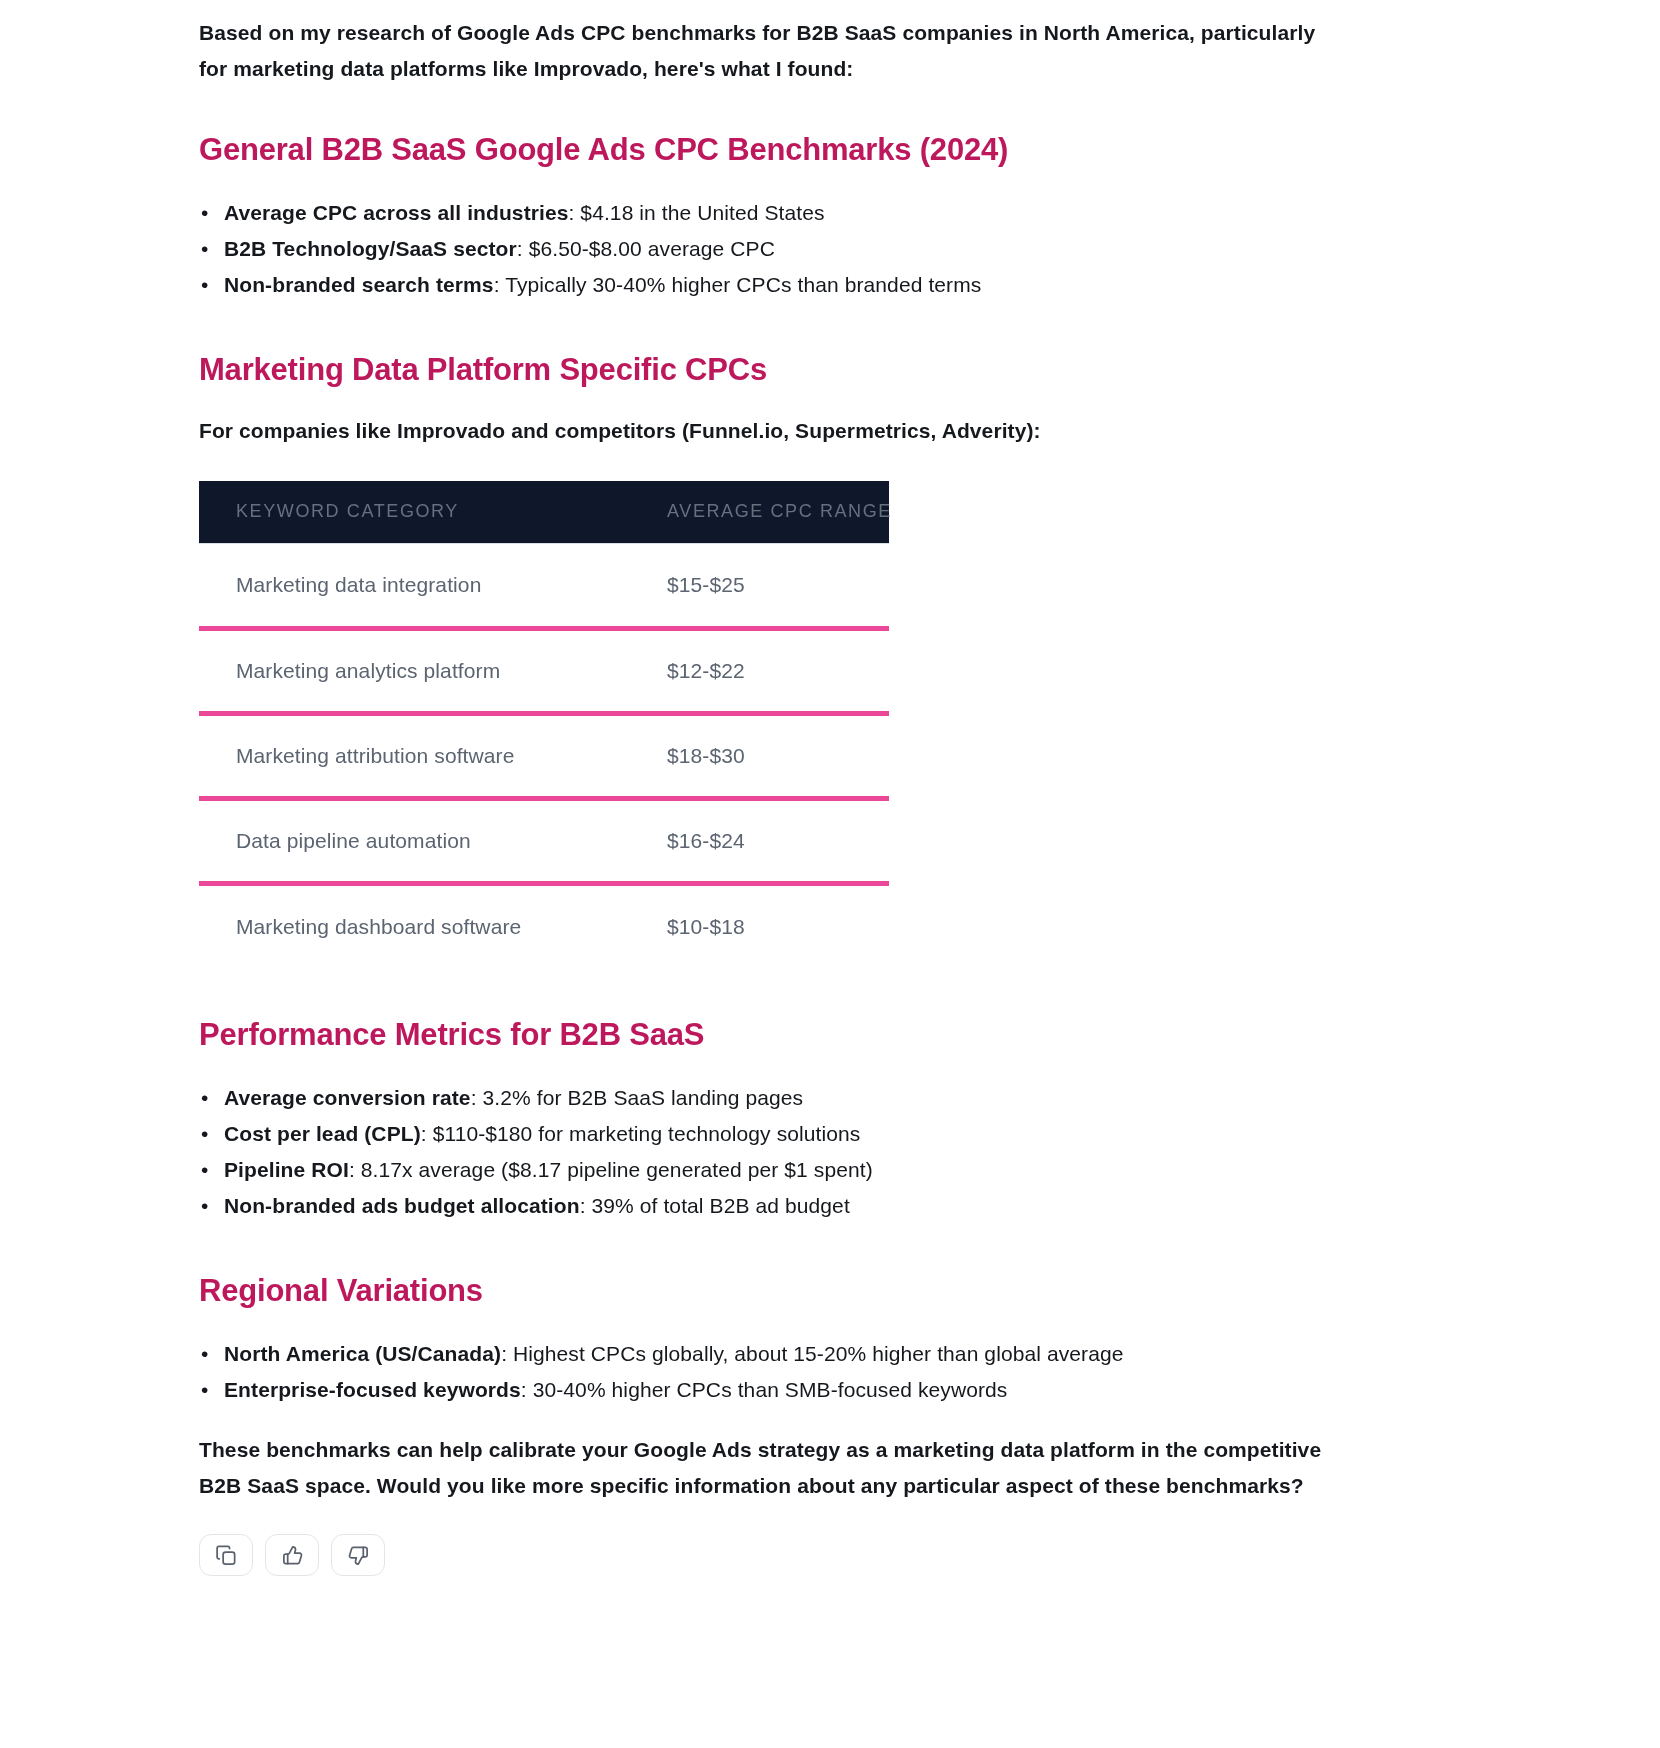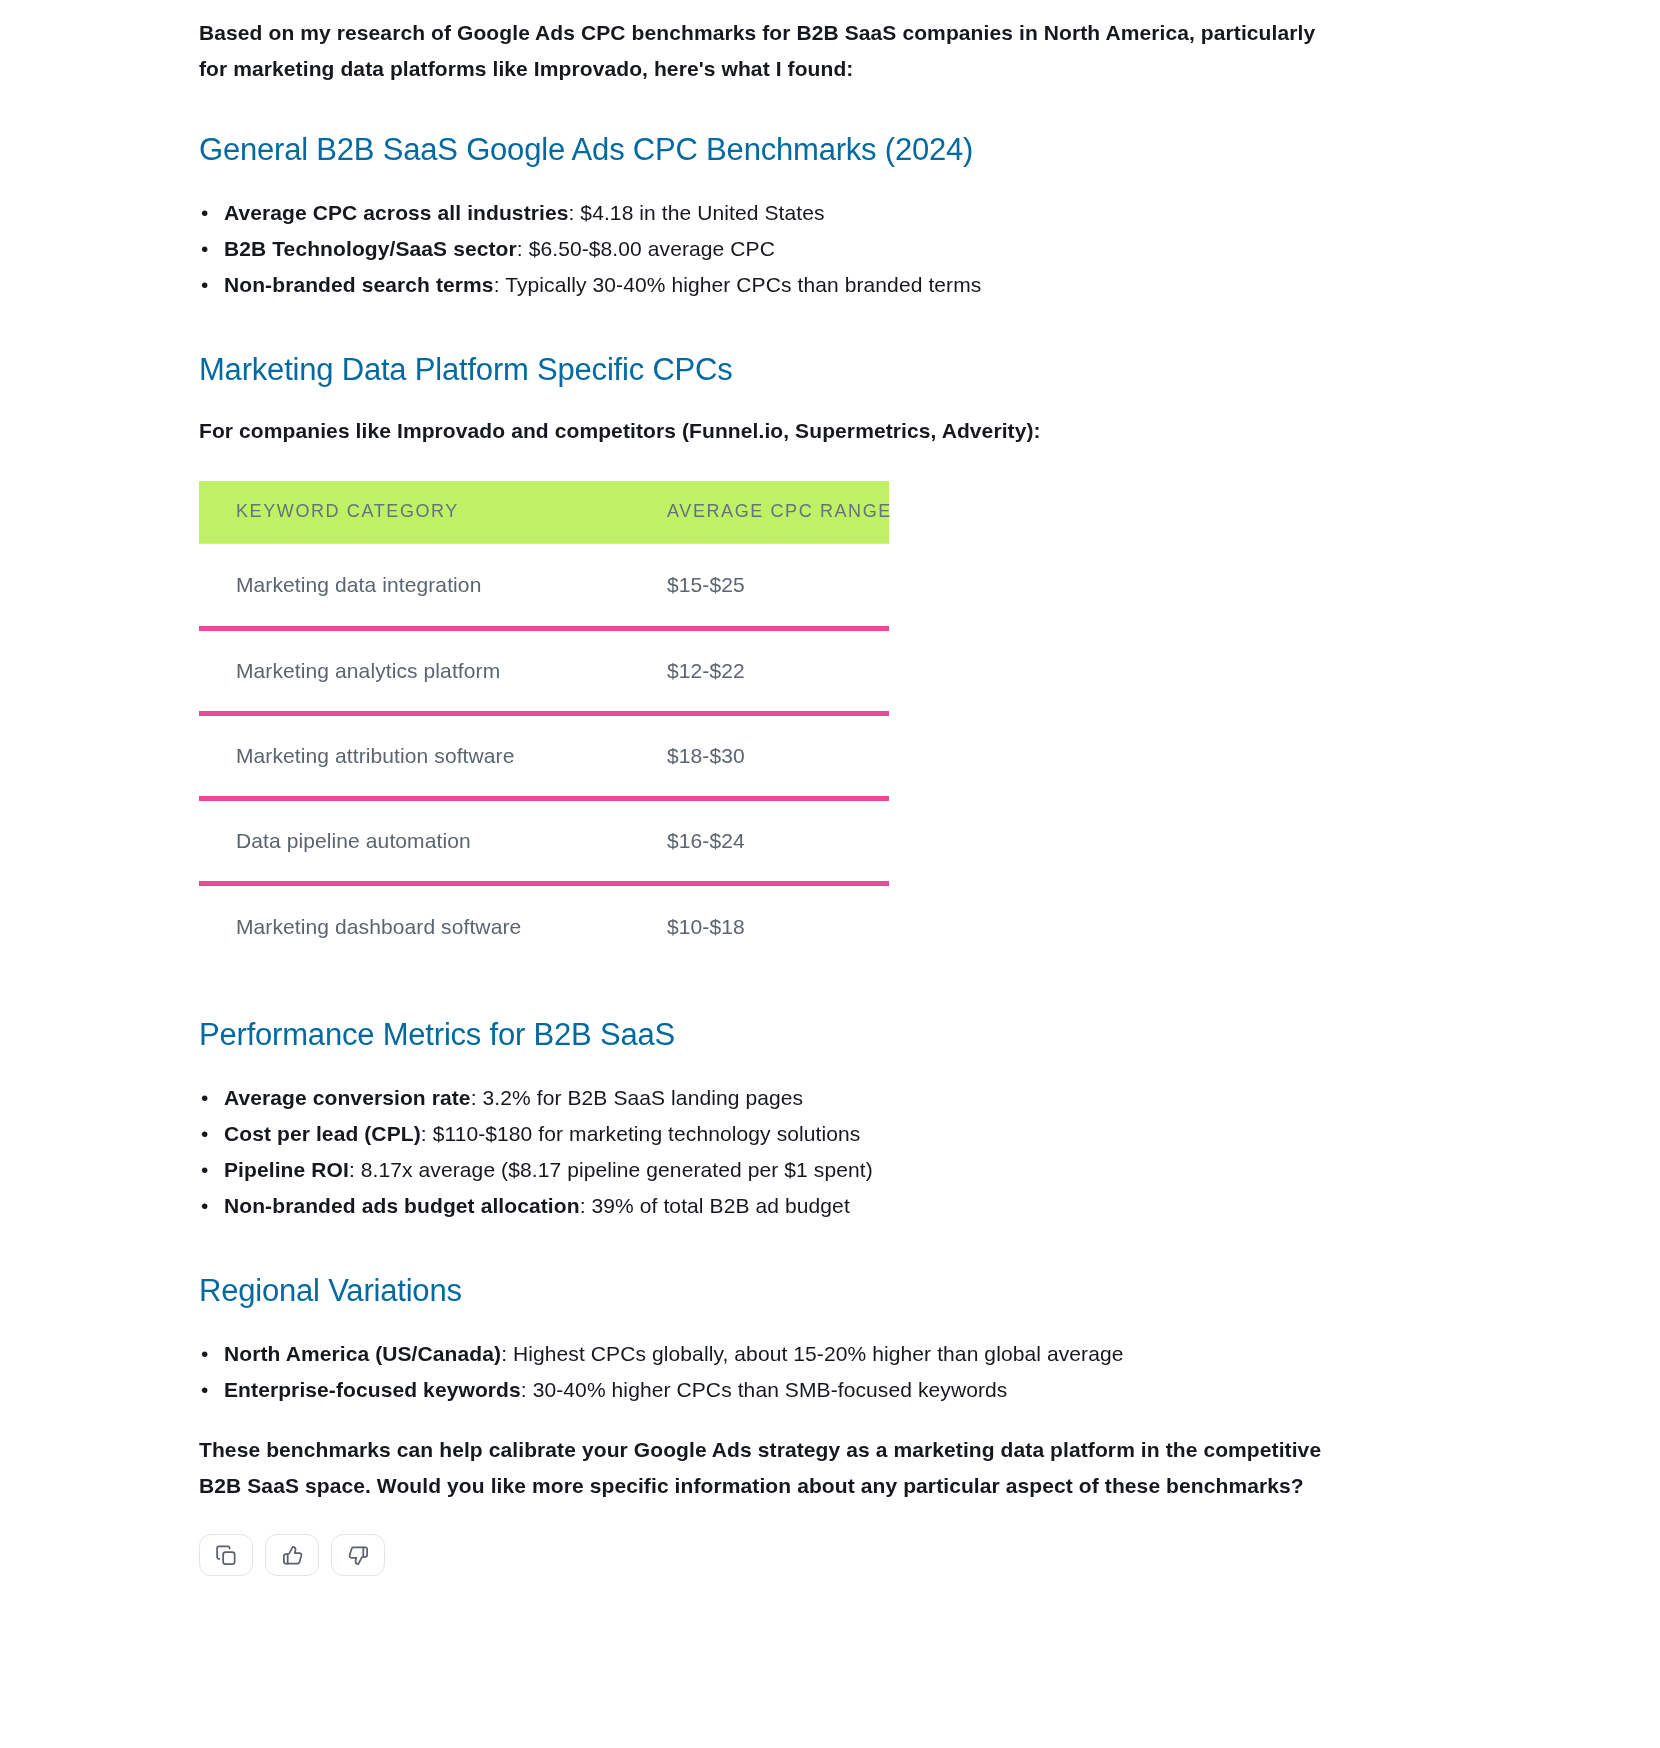--- a/index.html
+++ b/index.html
@@ -22,24 +22,24 @@
     margin: 0;
     letter-spacing: 0.1px;
     font-weight: bold;
   }
   p.lead { margin-top: 24px; }
   p.closing { margin-top: 24px; }
 
   h2.section-heading {
     font-size: 31px;
     line-height: 38px;
-    font-weight: 400;
+    font-weight: 700;
     letter-spacing: -0.2px;
     margin: 48px 0 0 0;
-    color: #0369a1;
+    color: #be185d;
   }
   h2.first { margin-top: 44px; }
 
   ul.bullet-list {
     list-style: none;
     margin: 26px 0 0 0;
     padding: 0;
   }
   ul.bullet-list li {
     position: relative;
@@ -60,21 +60,21 @@
   ul.bullet-list strong { font-weight: 700; }
 
   table.cpc-table {
     border-collapse: collapse;
     margin-top: 32px;
     width: 690px;
     table-layout: fixed;
   }
   table.cpc-table th {
     height: 62px;
-    background: #bef264;
+    background: #0f172a;
     text-align: left;
     vertical-align: middle;
     padding: 0 0 0 37px;
     font-size: 18px;
     font-weight: 500;
     letter-spacing: 1.6px;
     color: #66707e;
     border-bottom: 1px solid #d9dde2;
     white-space: nowrap;
   }

